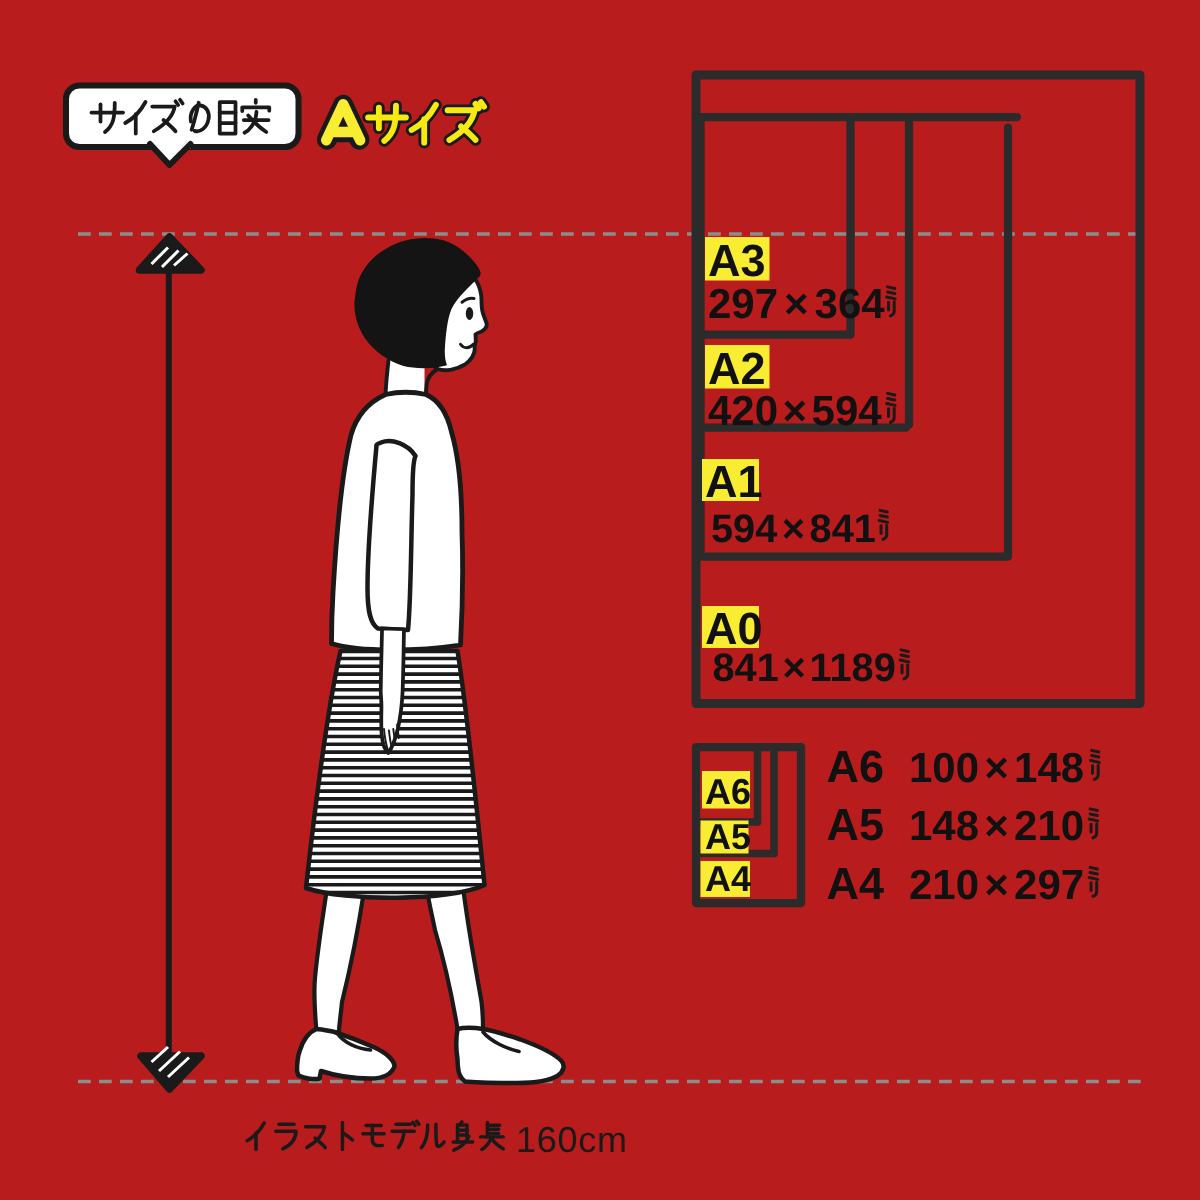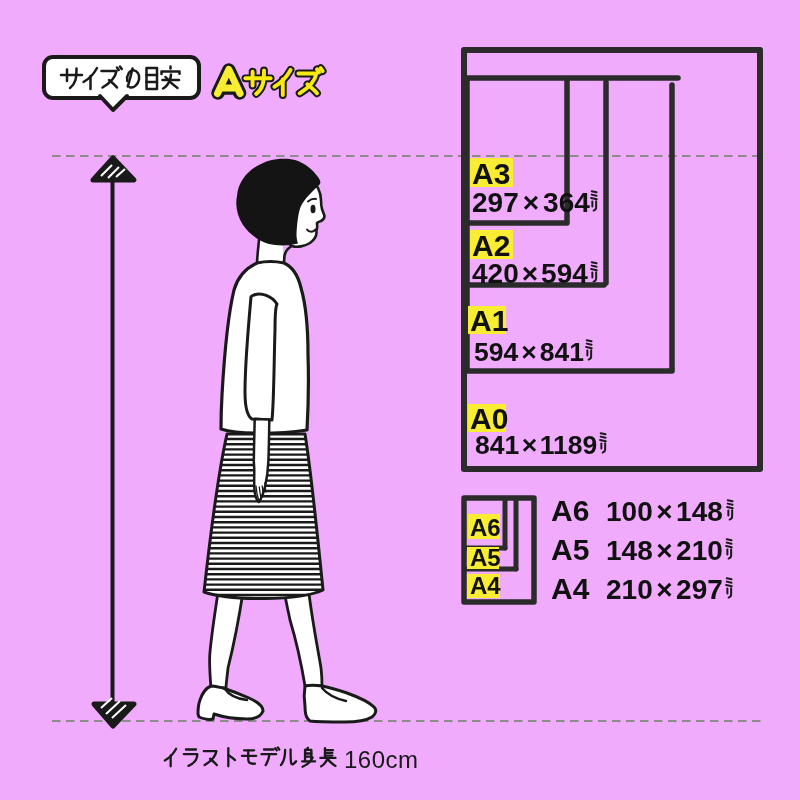--- a/index.html
+++ b/index.html
@@ -1,16 +1,16 @@
 <!DOCTYPE html>
 <html><head>
 <meta charset="utf-8">
 <style>
 html,body{margin:0;padding:0;background:#fff;}
-#stage{position:relative;width:800px;height:800px;background:#f0abfc;overflow:hidden;will-change:transform;}
+#stage{position:relative;width:800px;height:800px;background:#b91c1c;overflow:hidden;will-change:transform;}
 text{font-family:"Liberation Sans",sans-serif;}
 </style>
 </head>
 <body>
 <div id="stage">
 <svg width="800" height="800" viewBox="0 0 800 800" xmlns="http://www.w3.org/2000/svg">
 <defs>
 
 <g id="g-sa" fill="none" stroke-linecap="round" stroke-linejoin="round">
   <path d="M8,36 H92"></path>

